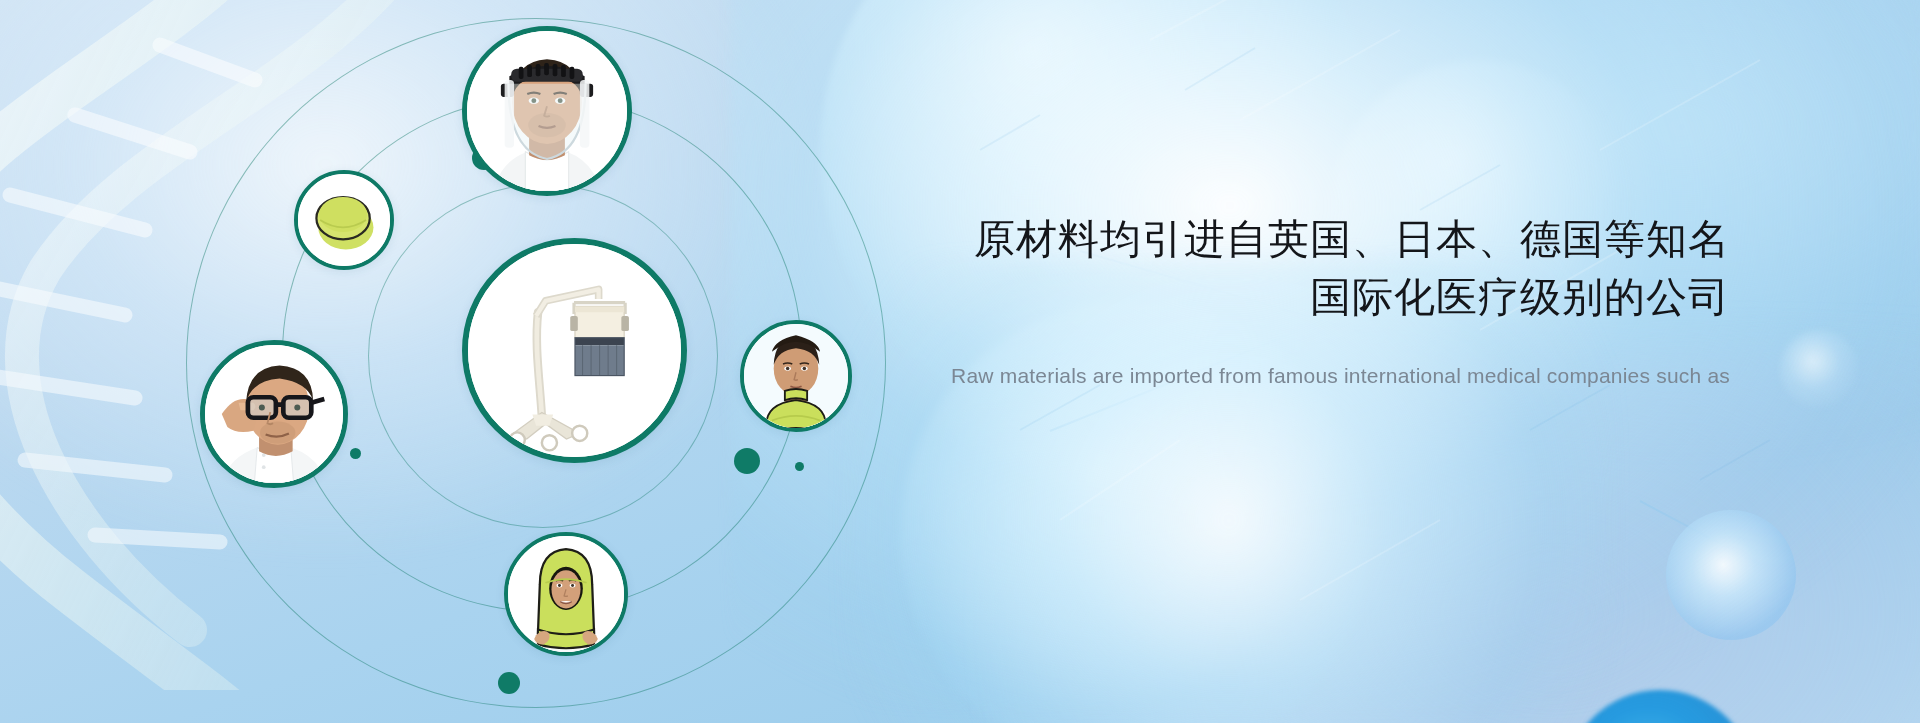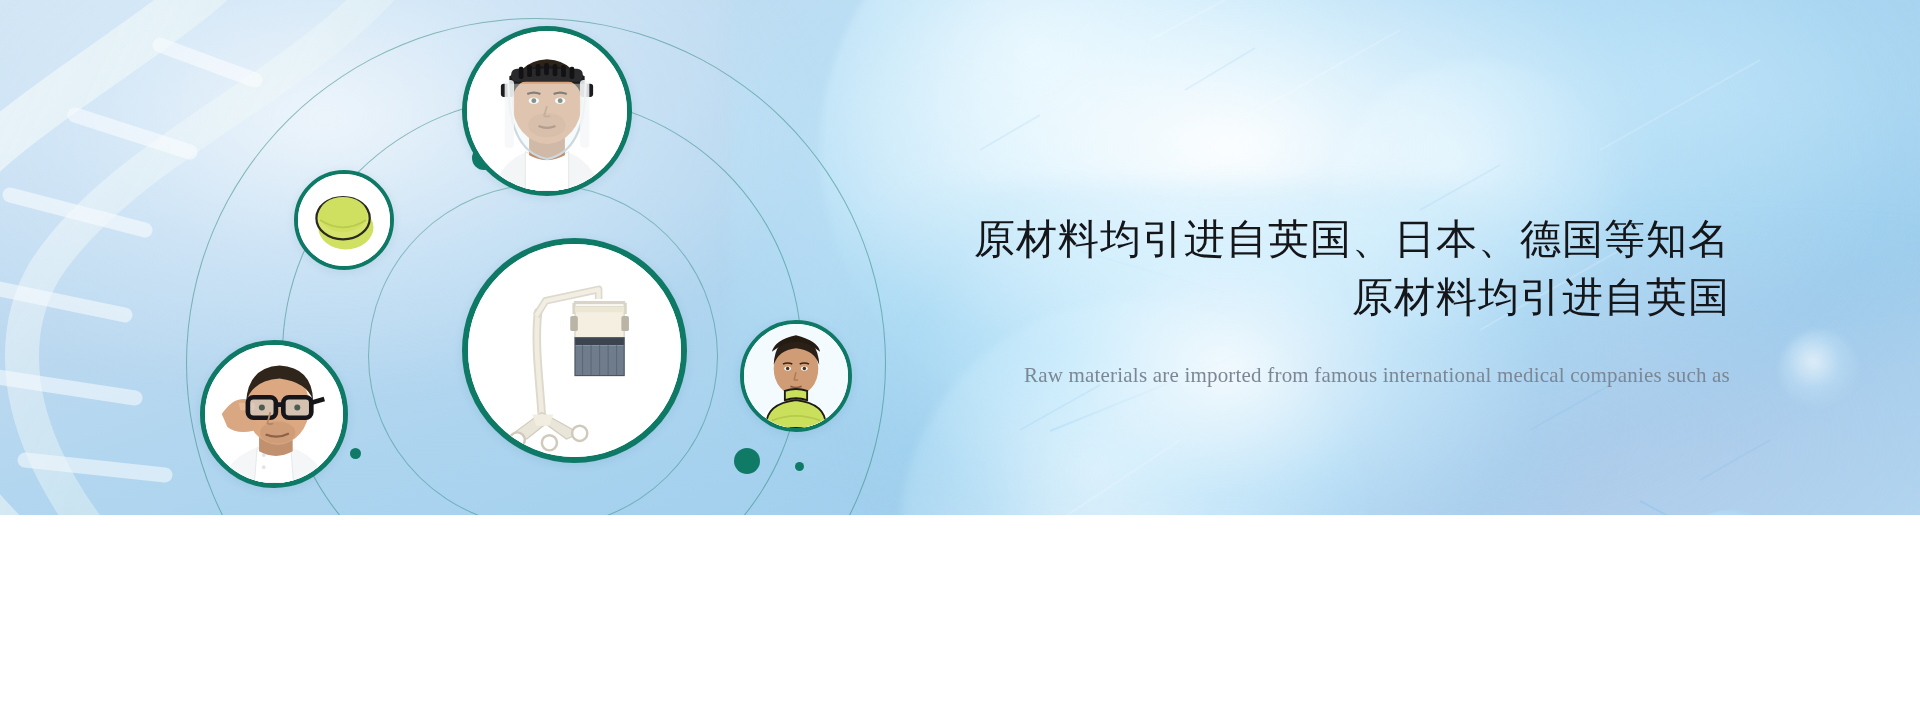--- a/index.html
+++ b/index.html
@@ -6,21 +6,21 @@
   * { margin:0; padding:0; box-sizing:border-box; }
   html, body {
     width:1920px; height:723px;
     overflow:hidden;
     font-family:"Liberation Sans", sans-serif;
   }
 
   
   .banner {
     position:relative;
-    width:1920px; height:515px;
+    width:1920px; height:723px;
     overflow:hidden;
     background:#bfdcf2;
   }
 
   
   .bg-base {
     position:absolute; inset:0;
     background:
       linear-gradient(160deg, #cfe3f4 0%, #bcd9f0 28%, #a9d3ef 55%, #9ccdec 78%, #b3d9f1 100%);
   }
@@ -150,21 +150,21 @@
     font-size:41px;
     line-height:1.42;
     font-weight:400;
     color:#14161a;
     letter-spacing:1px;
     white-space:nowrap;
   }
   .headline .ln2 { display:block; }
   .sub {
     margin-top:30px;
-    font-family:Liberation Serif, serif;
+    font-family:Liberation Sans, sans-serif;
     font-size:21px;
     line-height:1.9;
     color:#7b8794;
     letter-spacing:.2px;
     text-align:right;
   }
   .sub .sl { display:block; }
 </style>
 </head>
 <body>
@@ -417,20 +417,20 @@
       <path d="M32 100 Q62 110 92 100 L92 116 Q62 124 32 116 Z" fill="#cadf5c" stroke="#1e1e17" stroke-width="2.2"></path>
       <path d="M30 106 Q38 98 44 104 Q46 112 38 116 Q30 116 28 110 Z" fill="#d6a77f"></path>
       <path d="M94 106 Q86 98 80 104 Q78 112 86 116 Q94 116 96 110 Z" fill="#d6a77f"></path>
       <path d="M40 50 Q62 42 84 50" stroke="#b8cd4d" stroke-width="1.8" fill="none"></path>
     </svg>
   </div>
 
   <div class="copy">
     <h1 class="headline">
       <span class="ln1">原材料均引进自英国、日本、德国等知名</span>
-      <span class="ln2">原材料均引进自英国</span>
+      <span class="ln2">国际化医疗级别的公司</span>
     </h1>
     <p class="sub">
       <span class="sl">Raw materials are imported from famous international medical companies such as</span>
     </p>
   </div>
 
 </div>
 
 </body></html>

